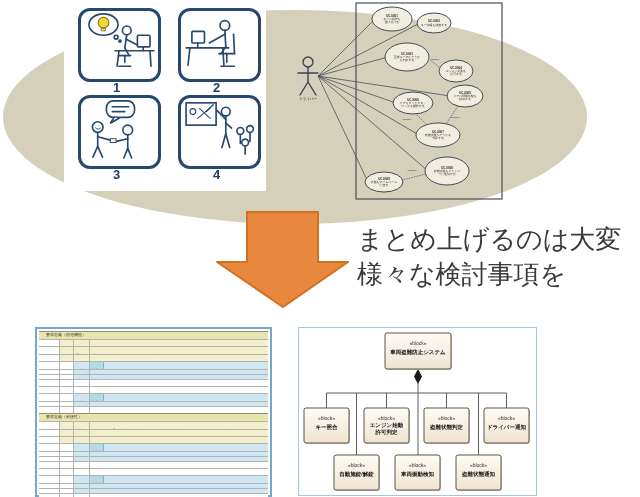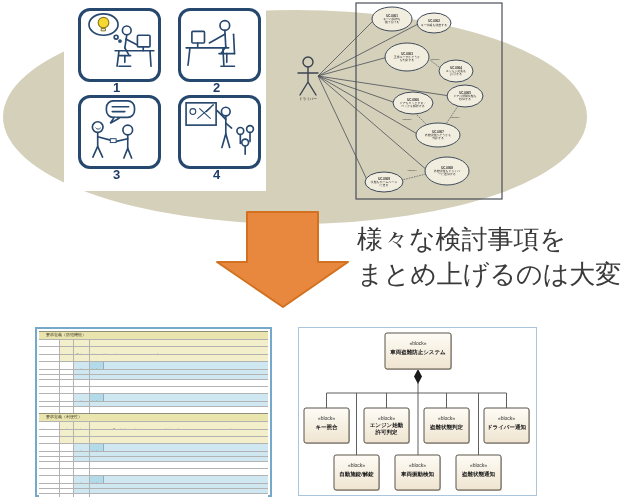--- a/index.html
+++ b/index.html
@@ -224,22 +224,22 @@
         </g>
       </svg></div>
 
   <div class="arrow-wrap">
     <svg viewBox="0 0 145 100" width="145" height="100">
       <polygon points="37,2 108,2 108,52 138,52 73,97 7,52 37,52" fill="#E8873E" stroke="#D2711F" stroke-width="2" stroke-linejoin="round"></polygon>
     </svg>
   </div>
 
   <div class="caption">
+    <div>まとめ上げるのは大変</div>
     <div>様々な検討事項を</div>
-    <div>まとめ上げるのは大変</div>
   </div>
 
   <div class="req-table">
     <div>
         <div class="trow band">
           <span class="tx">要求定義（防犯機能）</span>
         </div>
         <div class="trow row bg-y">
           <div class="cell c-left"><span class="tx">盗難防止機能</span></div>
           <div class="cell c-a"><span class="tx">要求</span></div>

